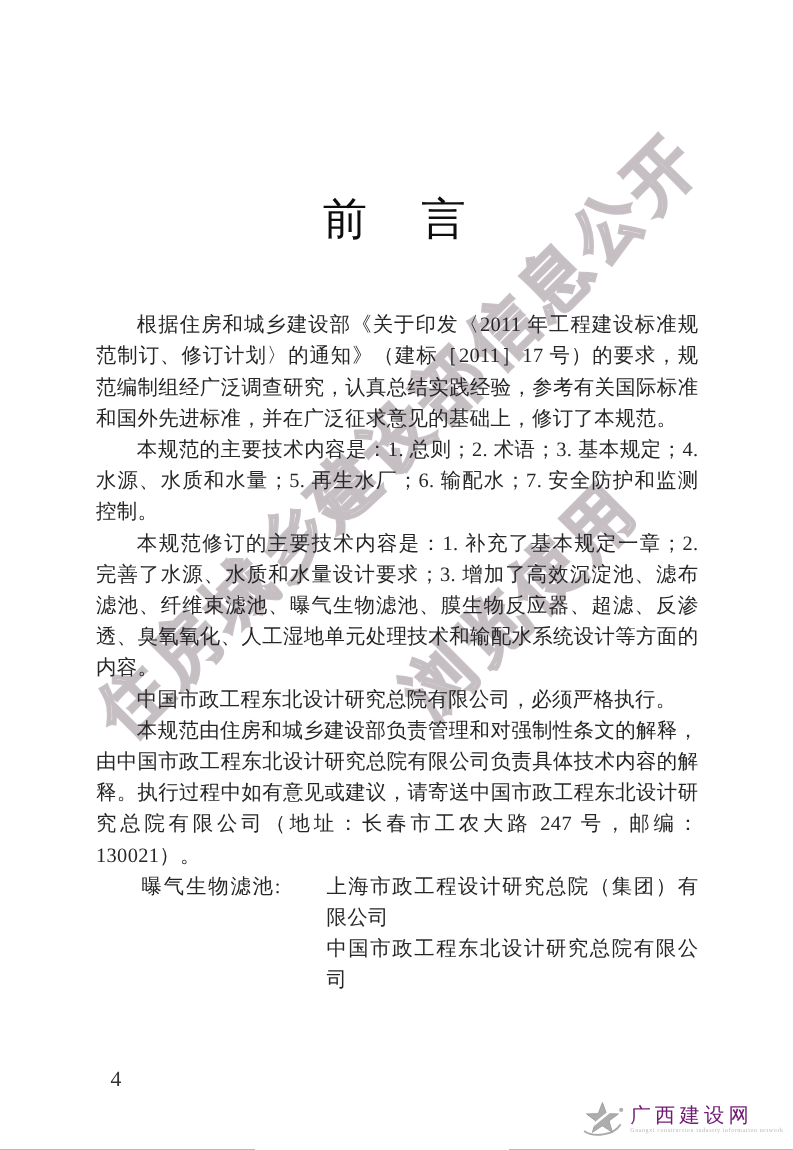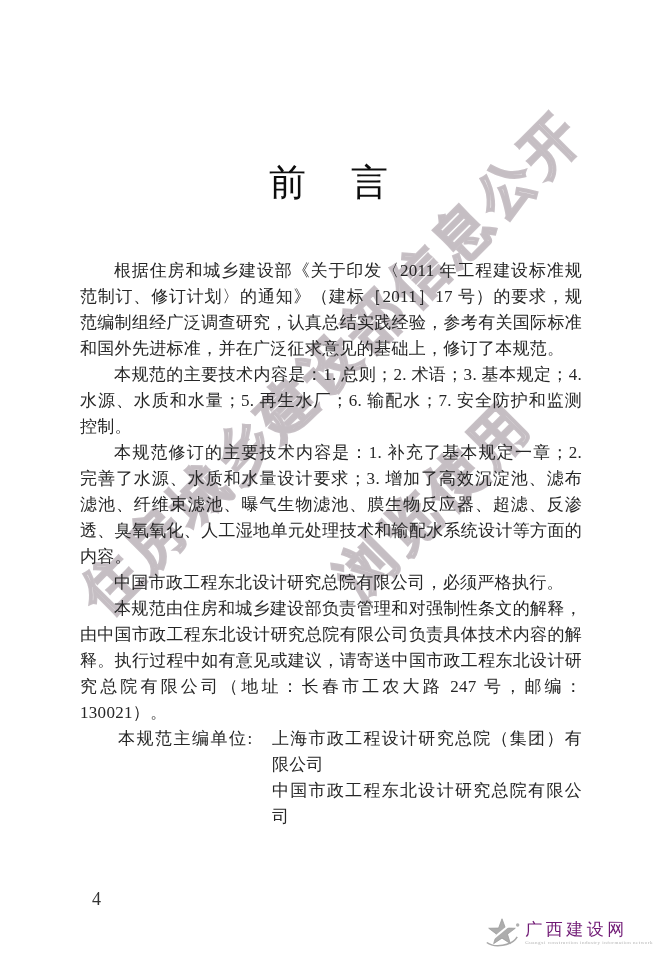--- a/index.html
+++ b/index.html
@@ -111,21 +111,21 @@
   <h1 class="title">前　言</h1>
 
   <div class="body">
     <p>根据住房和城乡建设部《关于印发〈2011 年工程建设标准规范制订、修订计划〉的通知》（建标［2011］17 号）的要求，规范编制组经广泛调查研究，认真总结实践经验，参考有关国际标准和国外先进标准，并在广泛征求意见的基础上，修订了本规范。</p>
     <p>本规范的主要技术内容是：1. 总则；2. 术语；3. 基本规定；4. 水源、水质和水量；5. 再生水厂；6. 输配水；7. 安全防护和监测控制。</p>
     <p>本规范修订的主要技术内容是：1. 补充了基本规定一章；2. 完善了水源、水质和水量设计要求；3. 增加了高效沉淀池、滤布滤池、纤维束滤池、曝气生物滤池、膜生物反应器、超滤、反渗透、臭氧氧化、人工湿地单元处理技术和输配水系统设计等方面的内容。</p>
     <p>中国市政工程东北设计研究总院有限公司，必须严格执行。</p>
     <p>本规范由住房和城乡建设部负责管理和对强制性条文的解释，由中国市政工程东北设计研究总院有限公司负责具体技术内容的解释。执行过程中如有意见或建议，请寄送中国市政工程东北设计研究总院有限公司（地址：长春市工农大路 247 号，邮编：130021）。</p>
 
     <div class="unit-row">
-      <span class="unit-label">本规范主编单位:</span>
+      <span class="unit-label">曝气生物滤池:</span>
       <div class="unit-values">
         <div>上海市政工程设计研究总院（集团）有限公司</div>
         <div>中国市政工程东北设计研究总院有限公司</div>
       </div>
     </div>
 
   </div>
 
   <div class="page-number">4</div>
 

